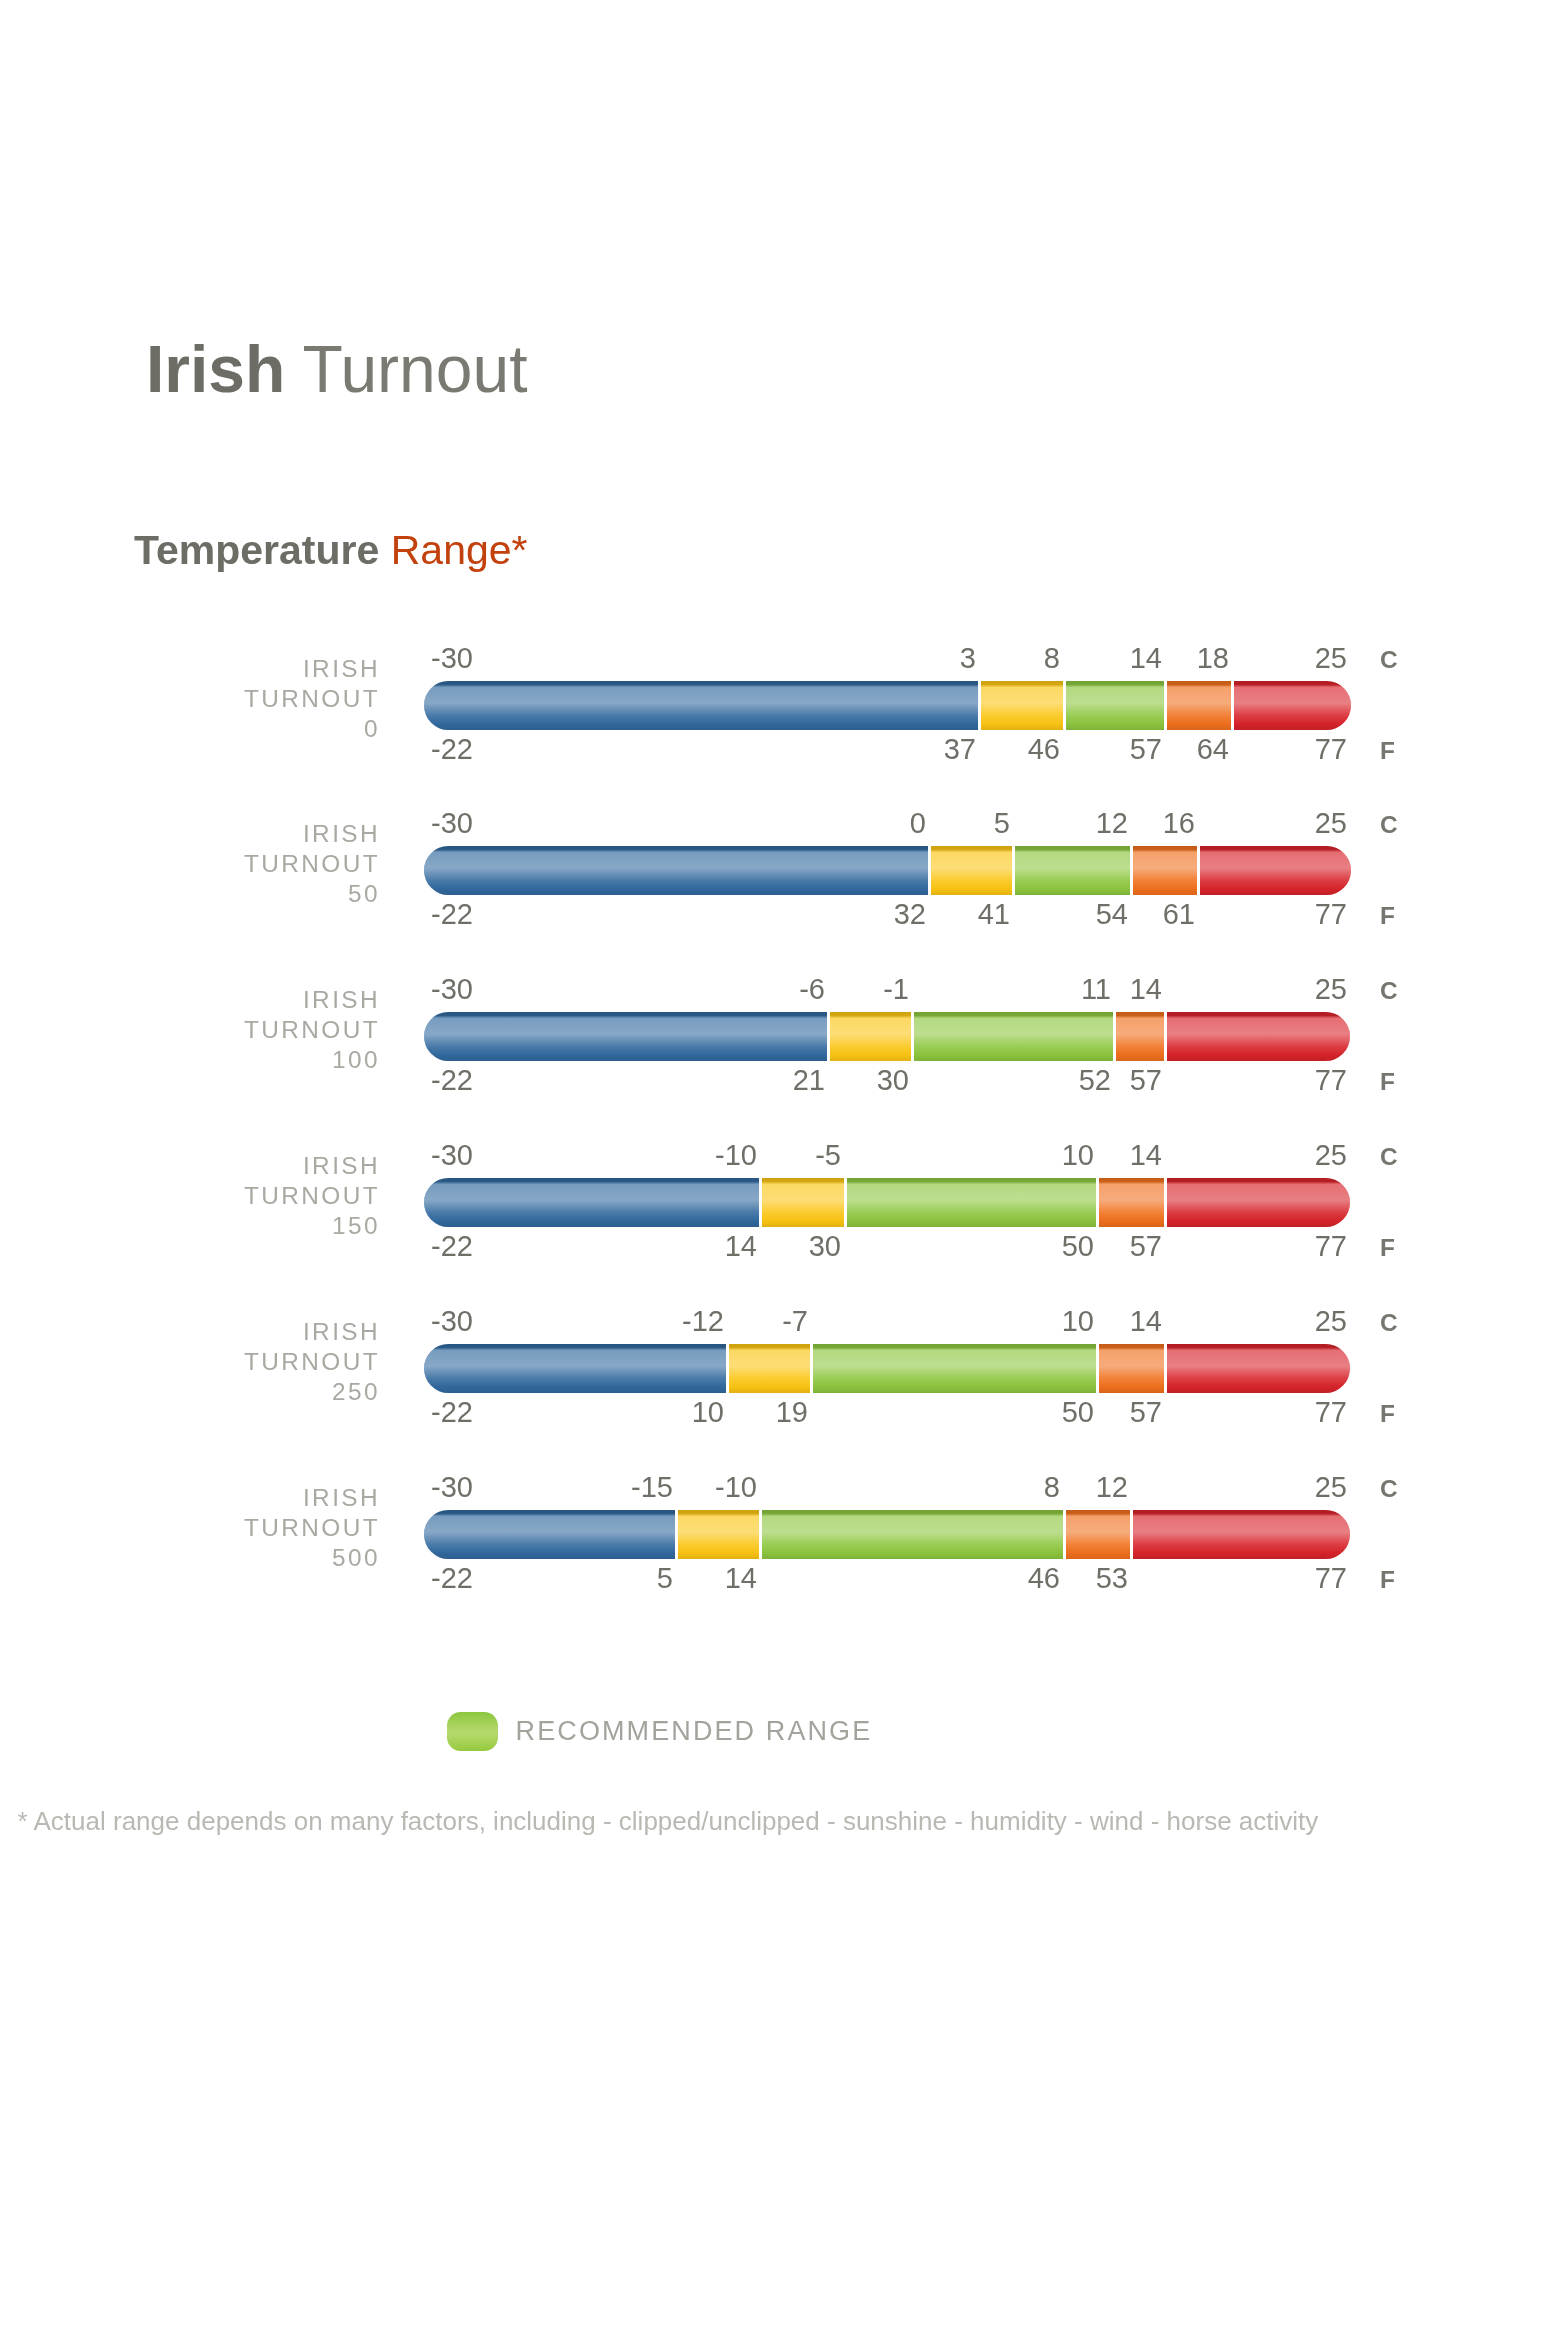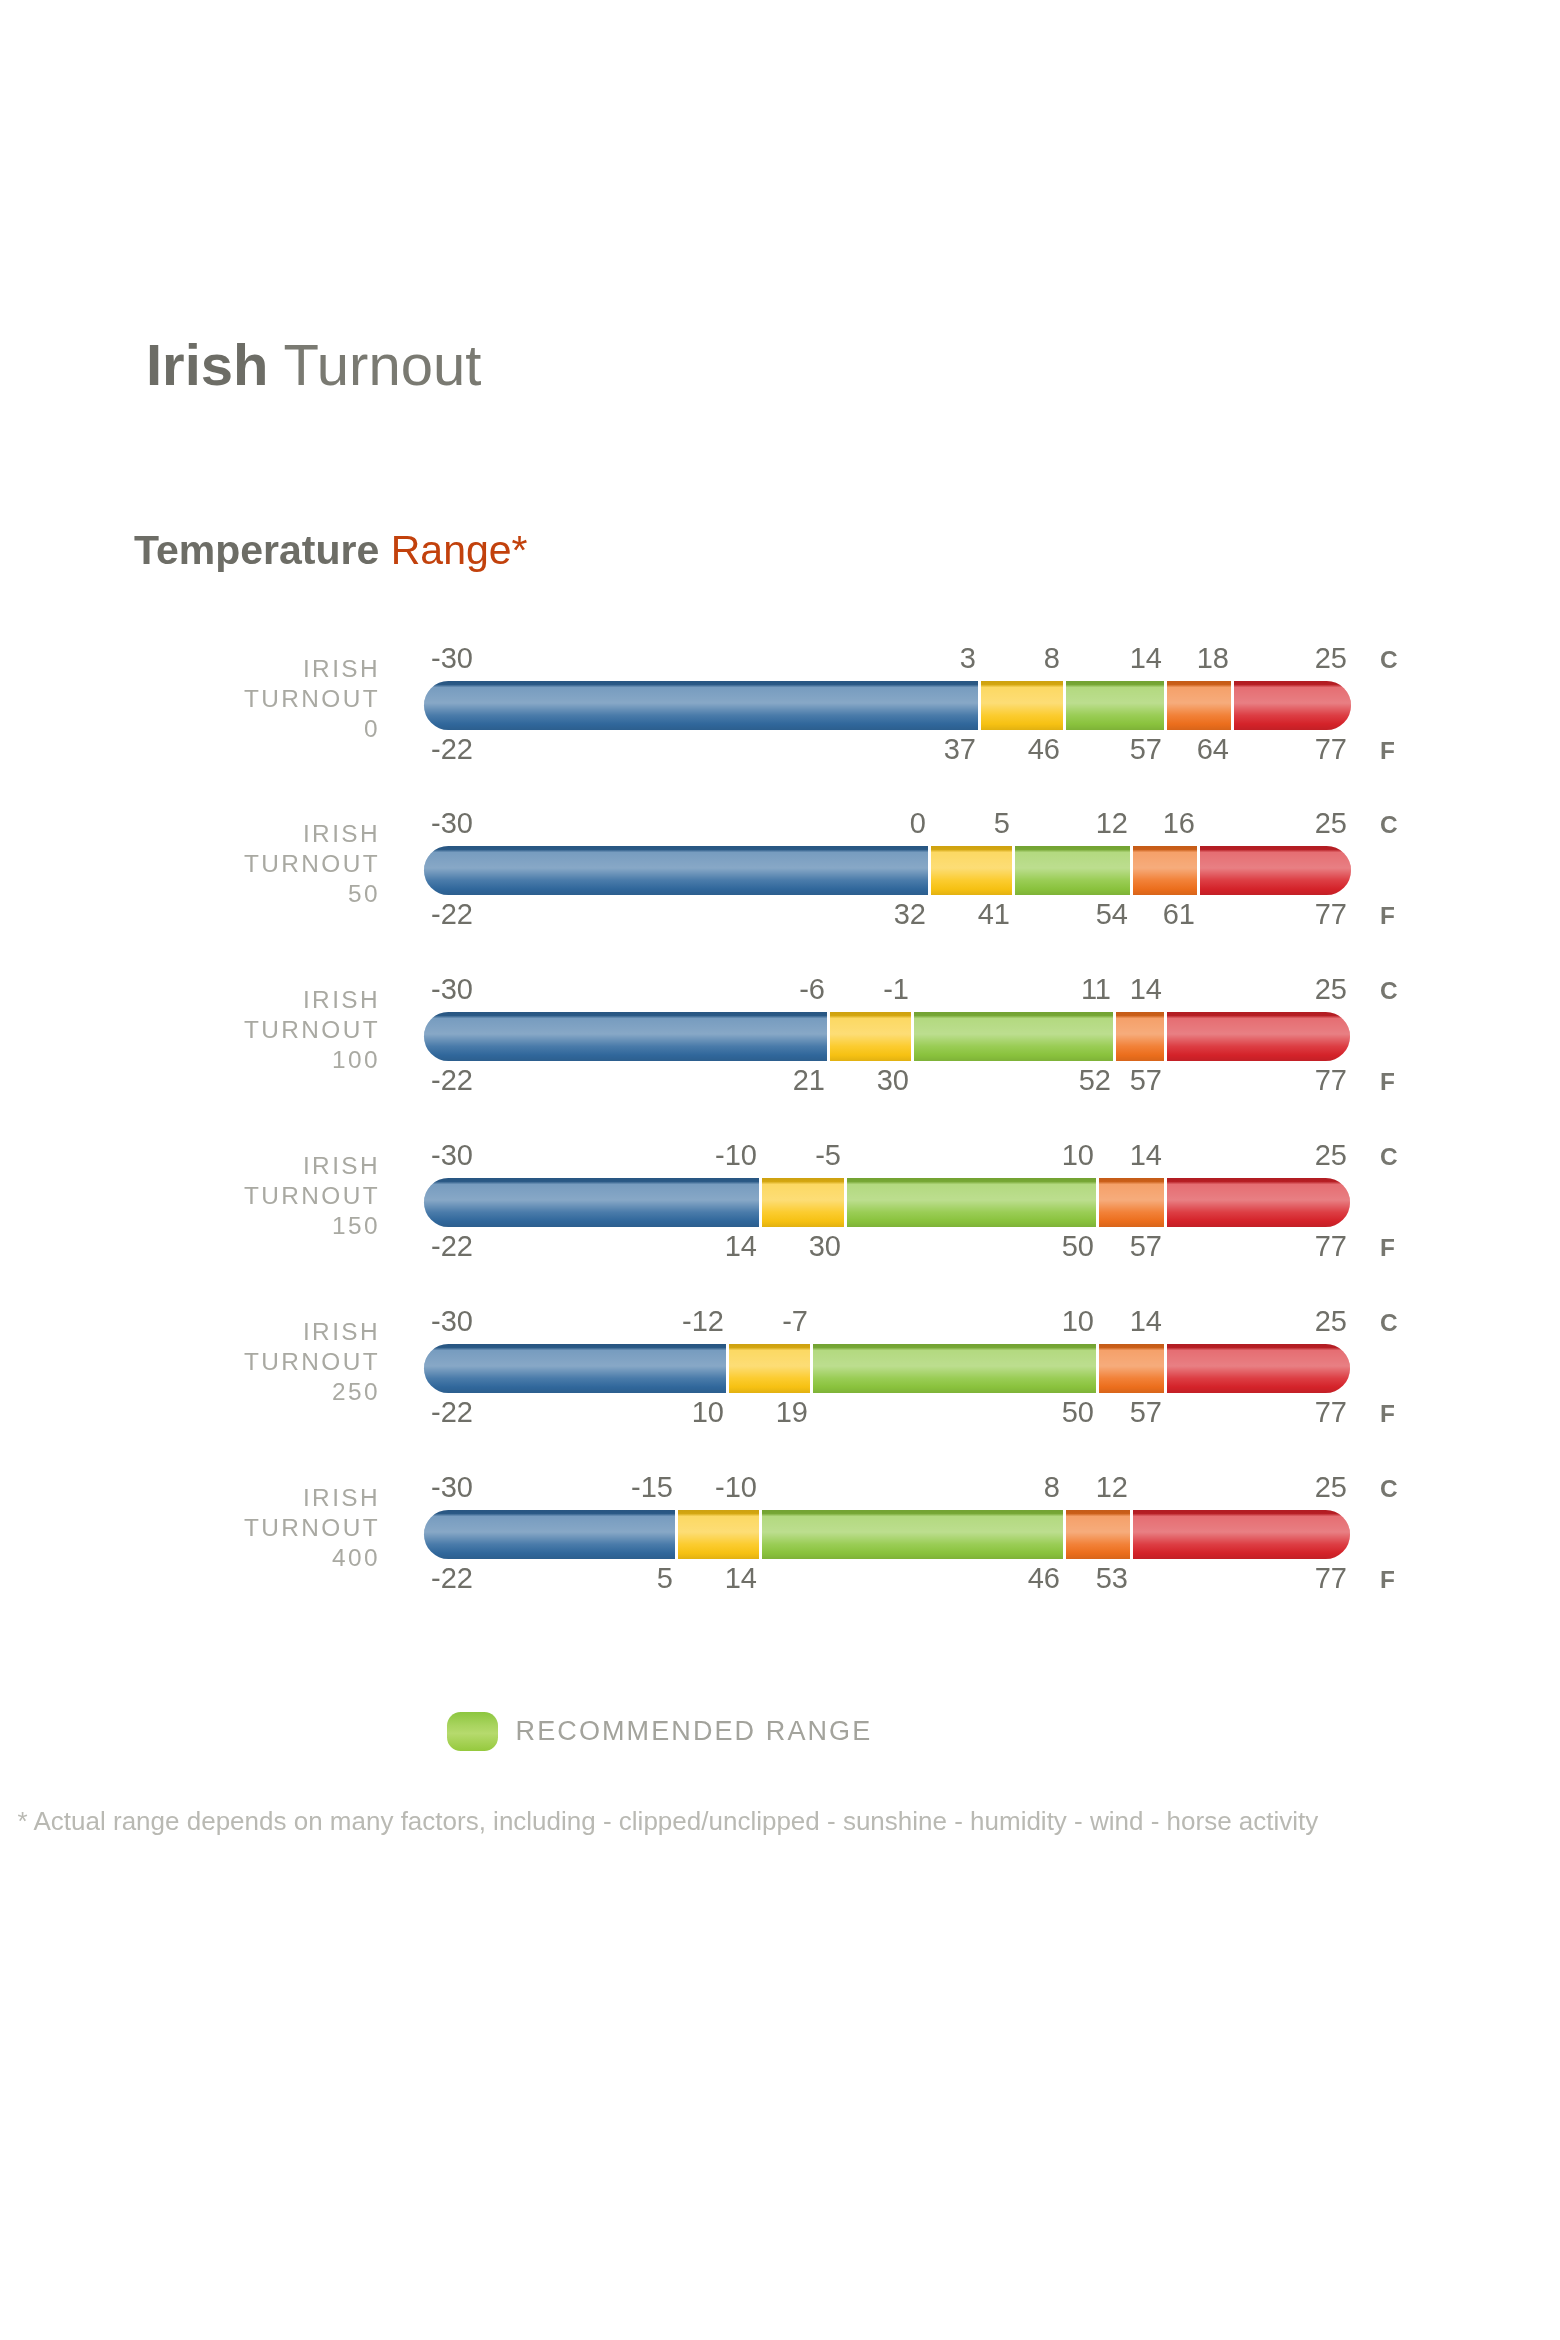--- a/index.html
+++ b/index.html
@@ -11,21 +11,21 @@
     position: relative;
     overflow: hidden;
   }
 
   .page { position: absolute; inset: 0; }
 
   
   .title {
     position: absolute;
     left: 146px; top: 336px;
-    font-size: 58px;
+    font-size: 66px;
     line-height: 1.0;
     color: #6d6d66;
     white-space: nowrap;
   }
   .title .strong { font-weight: bold; color: #6d6d66; }
   .title .light  { font-weight: 300; color: #7a7a72; }
 
   .subtitle {
     position: absolute;
     left: 134px; top: 530px;
@@ -328,21 +328,21 @@
         <div class="tick-bot" style="left: 431px; transform: none; text-align: left;">-22</div>
         <div class="tick-bot" style="left: 724px;">10</div>
         <div class="tick-bot" style="left: 808px;">19</div>
         <div class="tick-bot" style="left: 1094px;">50</div>
         <div class="tick-bot" style="left: 1162px;">57</div>
         <div class="tick-bot" style="left: 1347px;">77</div>
         <div class="unit c">C</div>
         <div class="unit f">F</div>
       </div>
       <div class="row" style="top: 1434px;">
-        <div class="row-label"><div>IRISH</div><div>TURNOUT</div><div>400</div></div>
+        <div class="row-label"><div>IRISH</div><div>TURNOUT</div><div>500</div></div>
         <div class="track">
           <div class="seg first" style="left: 0px; width: 253px; background: rgb(49, 105, 158);">
             <div class="gloss"></div>
           </div>
           <div class="seg" style="left: 253px; width: 84px; background: rgb(251, 197, 19);">
             <div class="gloss"></div>
           </div>
           <div class="divider" style="left: 251px;"></div>
           <div class="seg" style="left: 337px; width: 303px; background: rgb(140, 198, 62);">
             <div class="gloss"></div>

